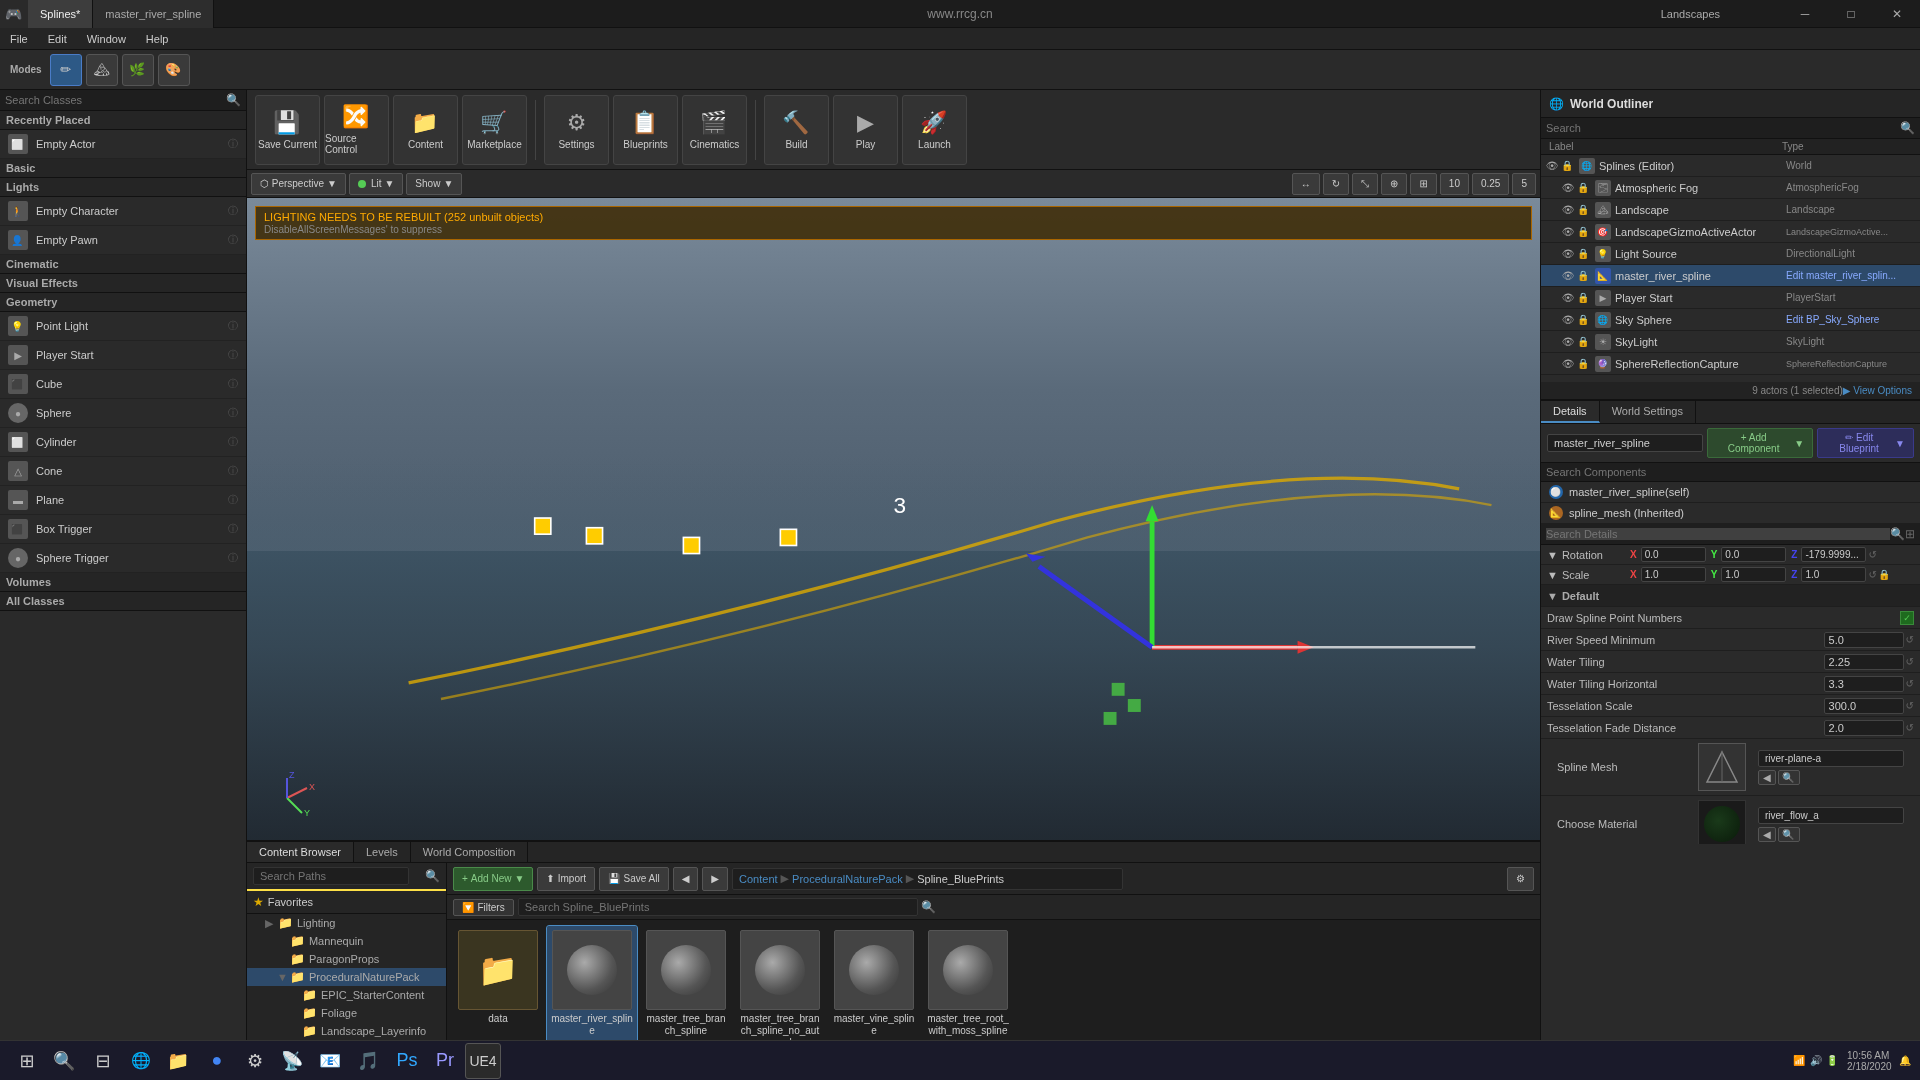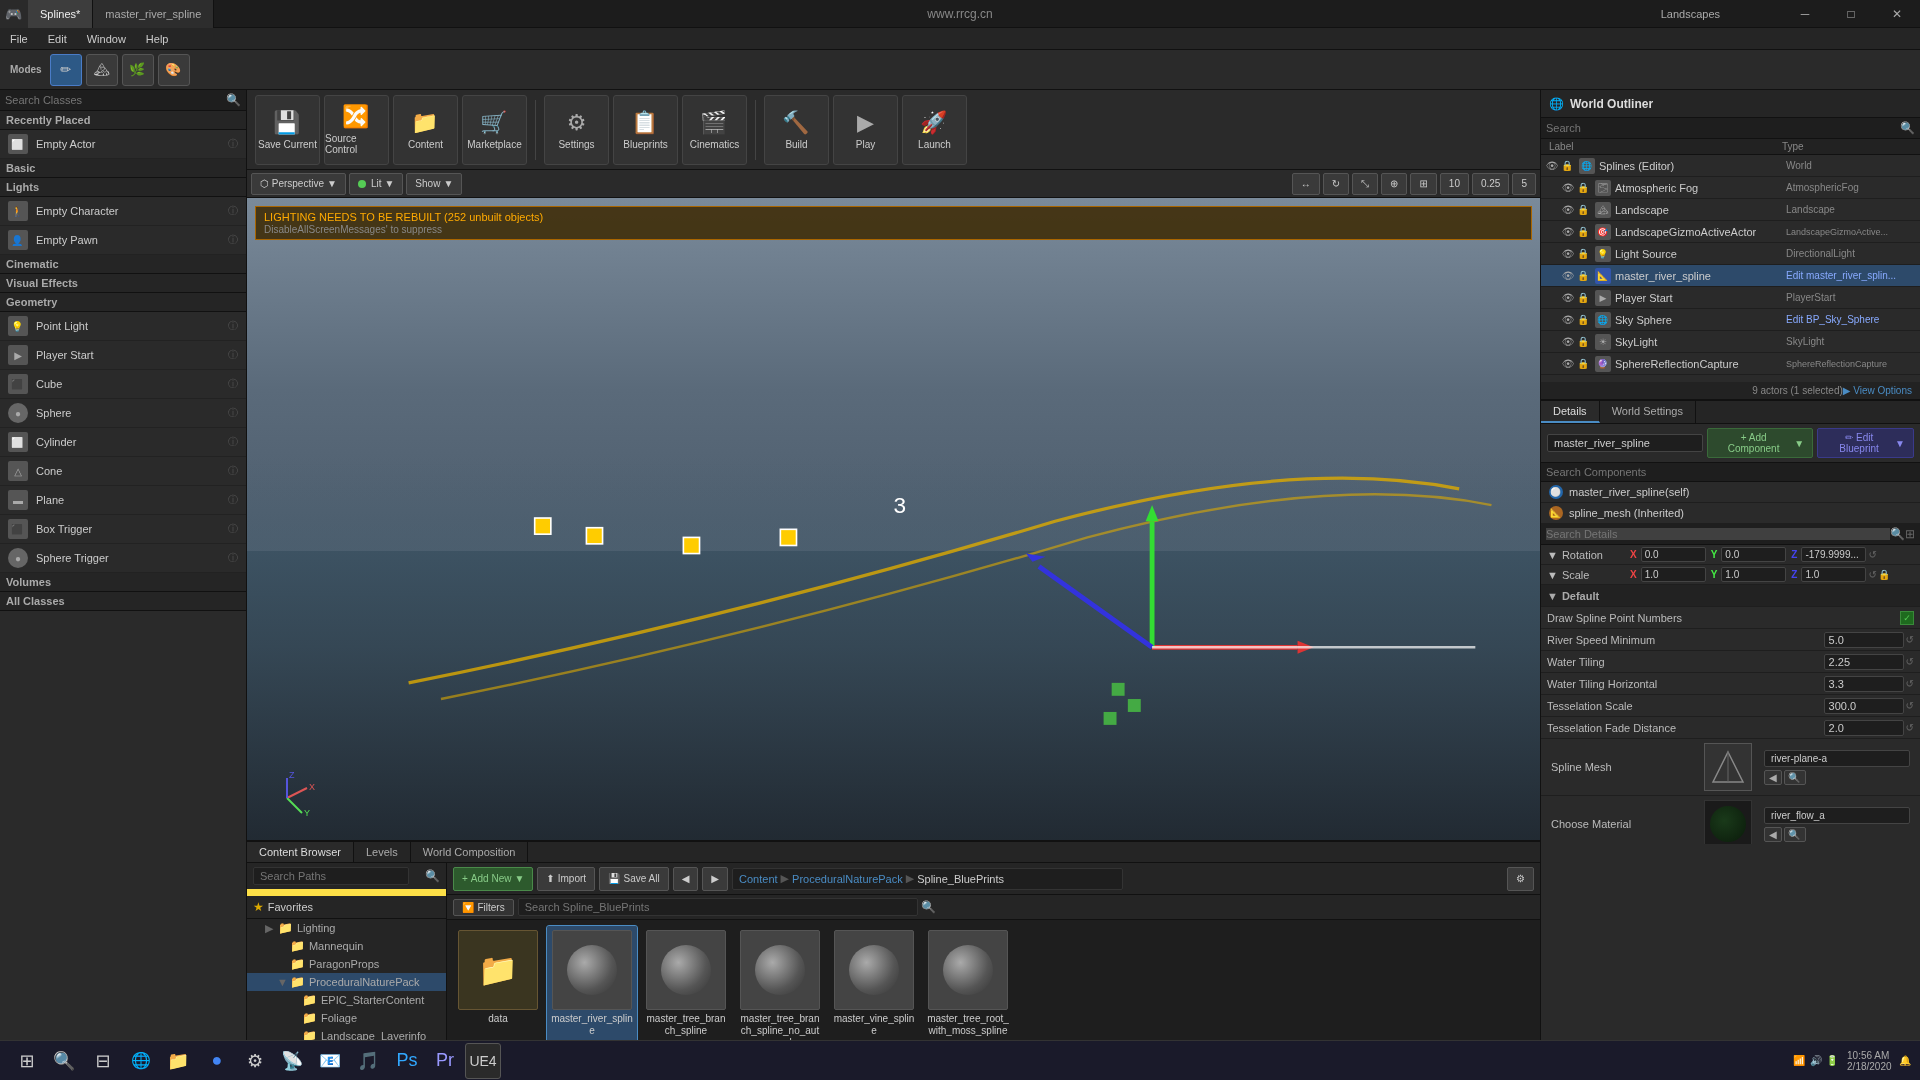--- a/index.html
+++ b/index.html
@@ -563,21 +563,21 @@
       color: #666;
       font-size: 10px;
       margin-left: 2px;
       cursor: pointer;
     }
     
     
     .mesh-preview-row {
       display: flex;
       align-items: center;
-      padding: 4px 10px;
+      padding: 4px 16px;
       border-bottom: 1px solid #1e1e1e;
     }
     .mesh-thumbnail {
       width: 48px; height: 48px;
       background: #333;
       border: 1px solid #555;
       margin-right: 8px;
       display: flex; align-items: center; justify-content: center;
       font-size: 20px;
       color: #666;
@@ -1069,21 +1069,21 @@
       <div class="bottom-tabs">
         <div class="bottom-tab active">Content Browser</div>
         <div class="bottom-tab">Levels</div>
         <div class="bottom-tab">World Composition</div>
       </div>
 
       <div class="bottom-main-layout">
 
         <div style="width:200px;border-right:1px solid #111;display:flex;flex-direction:column;background:#252525;">
 
-          <div style="padding:4px 6px;border-bottom:7px solid #fde047;display:flex;align-items:center;gap:16px;">
+          <div style="padding:4px 6px;border-bottom:2px solid #fde047;display:flex;align-items:center;gap:16px;">
             <input type="text" class="search-input-cb" placeholder="Search Paths" style="">
             <button class="search-icon-btn">🔍</button>
           </div>
 
           <div style="padding:4px 6px;display:flex;align-items:center;gap:4px;border-bottom:1px solid #111;">
             <span style="color:#ddaa00;font-size:12px;">★</span>
             <span style="font-size:11px;color:#ccc;">Favorites</span>
           </div>
 
           <div style="overflow-y:auto;flex:1;">

